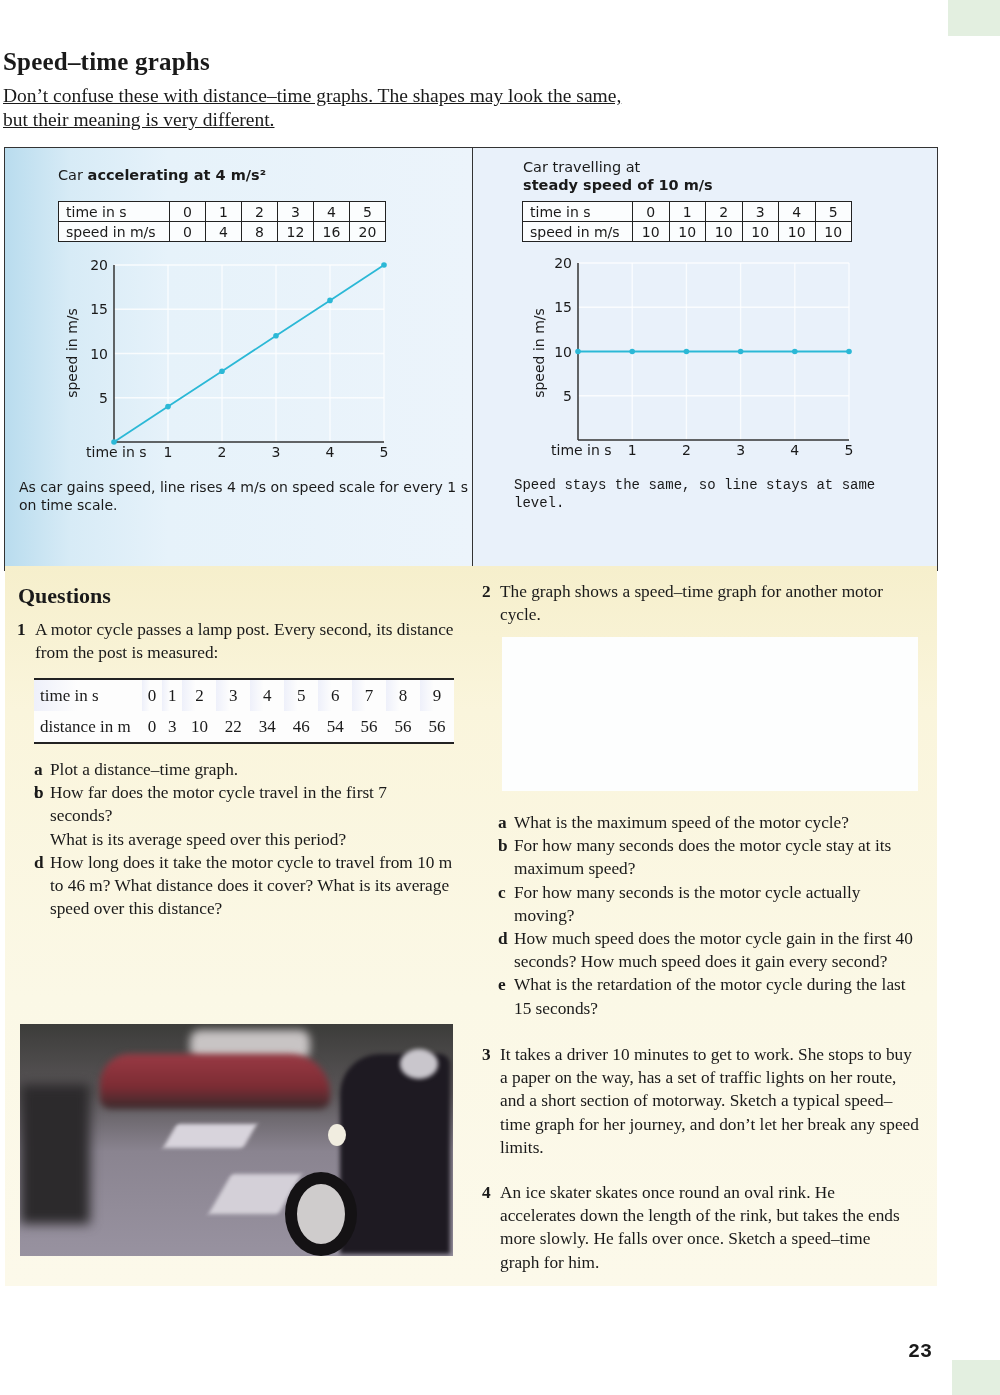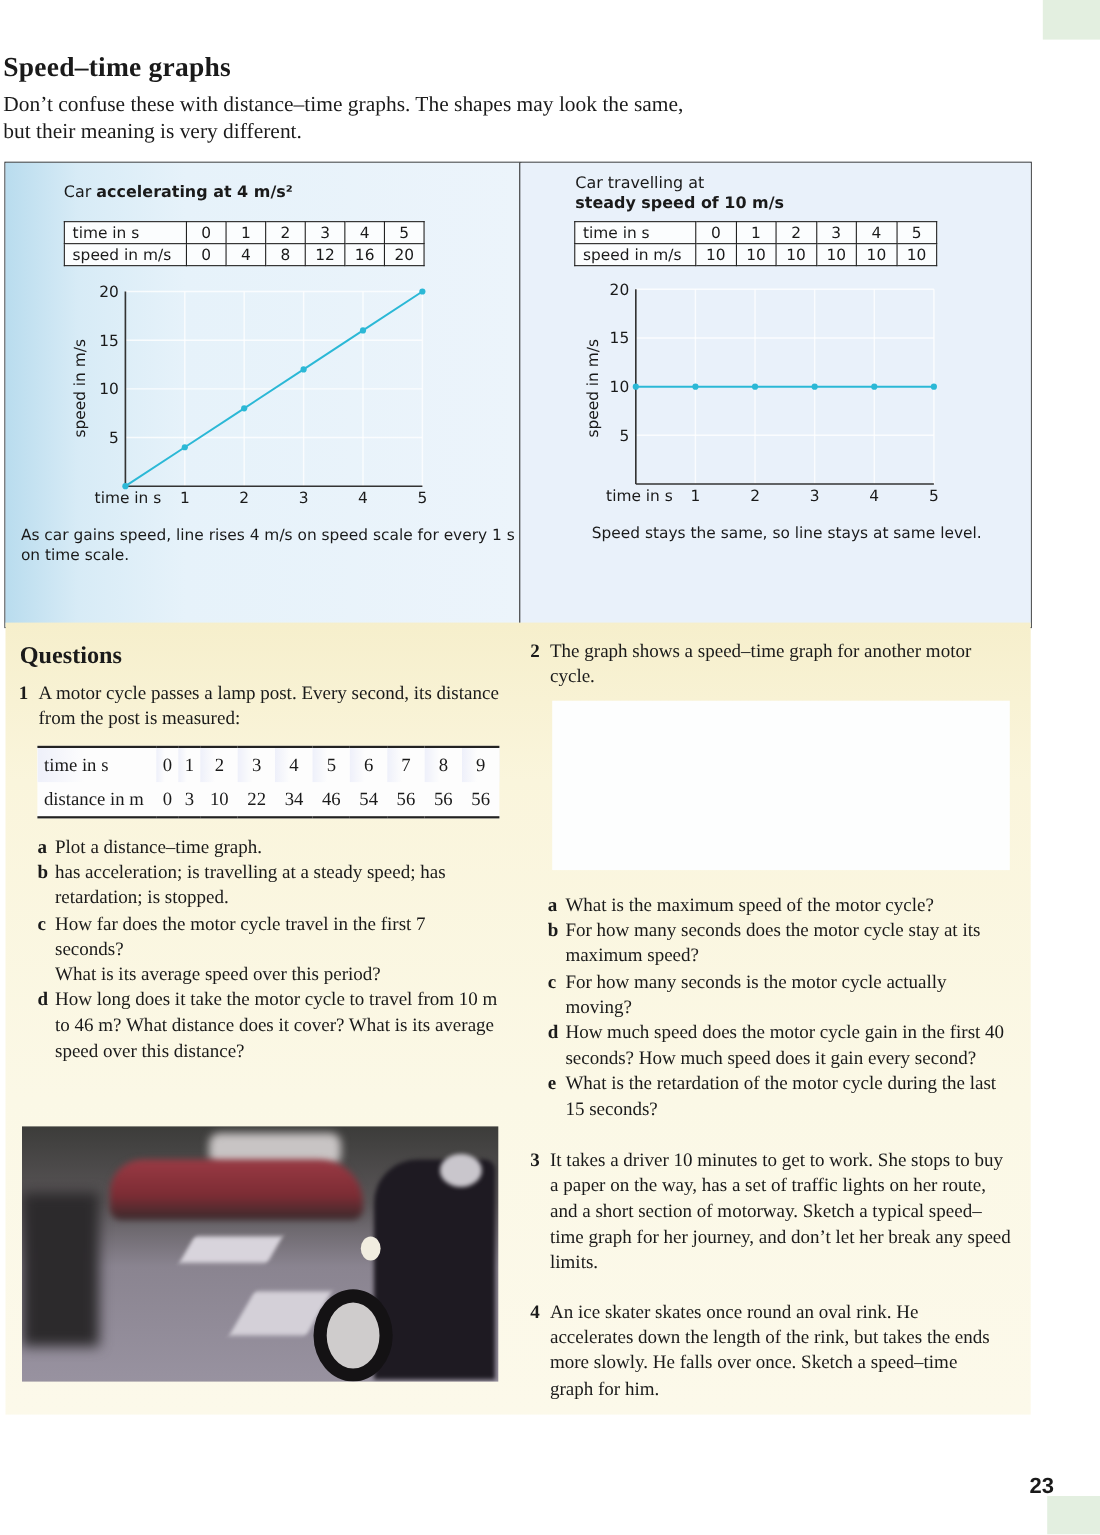--- a/index.html
+++ b/index.html
@@ -3,21 +3,21 @@
 <meta charset="utf-8">
 <style>
   * { box-sizing: border-box; margin: 0; padding: 0; }
   html, body { width: 1000px; height: 1395px; background: #ffffff; overflow: hidden; }
   body { position: relative; font-family: "DejaVu Serif", serif; color: #1a1a1a; }
 
   .corner-tab-top { position: absolute; left: 948px; top: 0; width: 52px; height: 36px; background: #e3efe0; }
   .corner-tab-bottom { position: absolute; left: 952px; top: 1360px; width: 48px; height: 35px; background: #e3efe0; }
 
   .section-title { position: absolute; left: 3px; top: 48px; font-family: "Liberation Serif", serif; font-weight: bold; font-size: 25px; letter-spacing: 0.2px; }
-  .intro { position: absolute; left: 3px; top: 84px; width: 640px; font-family: "Liberation Serif", serif; font-size: 19.5px; line-height: 24px; }
+  .intro { position: absolute; left: 3px; top: 84px; width: 640px; font-family: "Liberation Serif", serif; font-size: 19.5px; line-height: 24px; text-decoration: underline; }
 
   
   .diagram-box { position: absolute; left: 4px; top: 147px; width: 934px; height: 424px; border: 1.5px solid #333; background: #eaf3fb; }
   .panel { position: absolute; top: 0; height: 100%; }
   .panel-left { left: 0; width: 468px; border-right: 1.5px solid #333;
     background: linear-gradient(90deg, #b9dcee 0%, #d7ebf6 14%, #e6f2fa 35%, #ecf4fb 100%); }
   .panel-right { left: 469px; width: 463px; background: #e9f1fa; }
   .panel-title { position: absolute; font-family: "DejaVu Sans", sans-serif; font-size: 14.5px; line-height: 18px; }
   .panel-title b { font-weight: bold; }
   .panel-caption { position: absolute; font-family: "DejaVu Sans", sans-serif; font-size: 14px; line-height: 18px; }
@@ -52,21 +52,21 @@
     background: linear-gradient(180deg, #9a3a44 0%, #7c2c34 60%, #3a2a2c 100%); filter: blur(3px); }
   .photo .car-top { position: absolute; left: 170px; top: 6px; width: 120px; height: 30px; background: #c8c4c4; filter: blur(4px); border-radius: 10px; }
   .photo .stripe1 { position: absolute; left: 150px; top: 100px; width: 80px; height: 24px; background: #d8d4dc; transform: skewX(-30deg); filter: blur(2px); }
   .photo .stripe2 { position: absolute; left: 200px; top: 150px; width: 70px; height: 40px; background: #d4d0d8; transform: skewX(-30deg); filter: blur(2px); }
   .photo .rider { position: absolute; left: 320px; top: 30px; width: 110px; height: 200px; background: #1e1a22; border-radius: 40px 10px 0 0; filter: blur(2px); }
   .photo .helmet { position: absolute; left: 380px; top: 25px; width: 38px; height: 30px; background: #c9c6cc; border-radius: 50%; filter: blur(2px); }
   .photo .wheel { position: absolute; left: 265px; top: 148px; width: 72px; height: 84px; border-radius: 50%; border: 12px solid #141214; background: #cfcccc; }
   .photo .lamp { position: absolute; left: 308px; top: 100px; width: 18px; height: 22px; border-radius: 50%; background: #f1ede0; }
   .photo .left-dark { position: absolute; left: 0; top: 60px; width: 70px; height: 140px; background: #2c2a2c; filter: blur(6px); }
 
-  .page-number { position: absolute; left: 936px; top: 1340px; font-family: Liberation Sans, sans-serif; font-weight: bold; font-size: 20px; }
+  .page-number { position: absolute; left: 908px; top: 1340px; font-family: Liberation Mono, monospace; font-weight: bold; font-size: 20px; }
 </style>
 </head>
 <body>
 
 <div class="corner-tab-top"></div>
 
 <h1 class="section-title">Speed–time graphs</h1>
 <p class="intro">Don’t confuse these with distance–time graphs. The shapes may look the same, but their meaning is very different.</p>
 
 <div class="diagram-box">
@@ -117,21 +117,21 @@
         <td class="rowhead">speed in m/s</td>
         <td>10</td>
         <td>10</td>
         <td>10</td>
         <td>10</td>
         <td>10</td>
         <td>10</td>
       </tr>
     </tbody>
       </table>
-    <div class="panel-caption" style="left:64px; top:328px; width:400px;">Speed stays the same, so line stays at same level.</div>
+    <div class="panel-caption" style="left:40px; top:328px; width:400px;font-family:Liberation Mono, monospace;">Speed stays the same, so line stays at same level.</div>
   </div>
 </div>
 
 <svg class="chart" id="chart0" style="left:0; top:0;" width="1000" height="1395">
     <line x1="168" y1="265" x2="168" y2="442" stroke="#ffffff" stroke-width="1.3" opacity="0.8"></line>
     <line x1="222" y1="265" x2="222" y2="442" stroke="#ffffff" stroke-width="1.3" opacity="0.8"></line>
     <line x1="276" y1="265" x2="276" y2="442" stroke="#ffffff" stroke-width="1.3" opacity="0.8"></line>
     <line x1="330" y1="265" x2="330" y2="442" stroke="#ffffff" stroke-width="1.3" opacity="0.8"></line>
     <line x1="384" y1="265" x2="384" y2="442" stroke="#ffffff" stroke-width="1.3" opacity="0.8"></line>
     <line x1="114" y1="397.75" x2="384" y2="397.75" stroke="#ffffff" stroke-width="1.3" opacity="0.8"></line>
@@ -235,21 +235,20 @@
       <td>56</td>
       <td>56</td>
     </tr>
   </tbody>
     </table>
 
   <div class="q-text" style="left:29px; top:192px; width:420px;">
     <div class="sub-row"><span class="sub-letter">a</span><span>Plot a distance–time graph.</span></div>
     <div class="sub-row">
         <span class="sub-letter">b</span>
-        <div>has acceleration; is travelling at a steady speed; has retardation; is stopped.</div>
       </div>
     <div class="sub-row">
         <span class="sub-letter">c</span>
         <div style="padding-right:60px">How far does the motor cycle travel in the first 7 seconds?</div>
         <div>What is its average speed over this period?</div>
       </div>
     <div class="sub-row"><span class="sub-letter">d</span><span>How long does it take the motor cycle to travel from 10 m to 46 m? What distance does it cover? What is its average speed over this distance?</span></div>
   </div>
 
   <div class="q-text" style="left:477px; top:14px; width:420px;">

